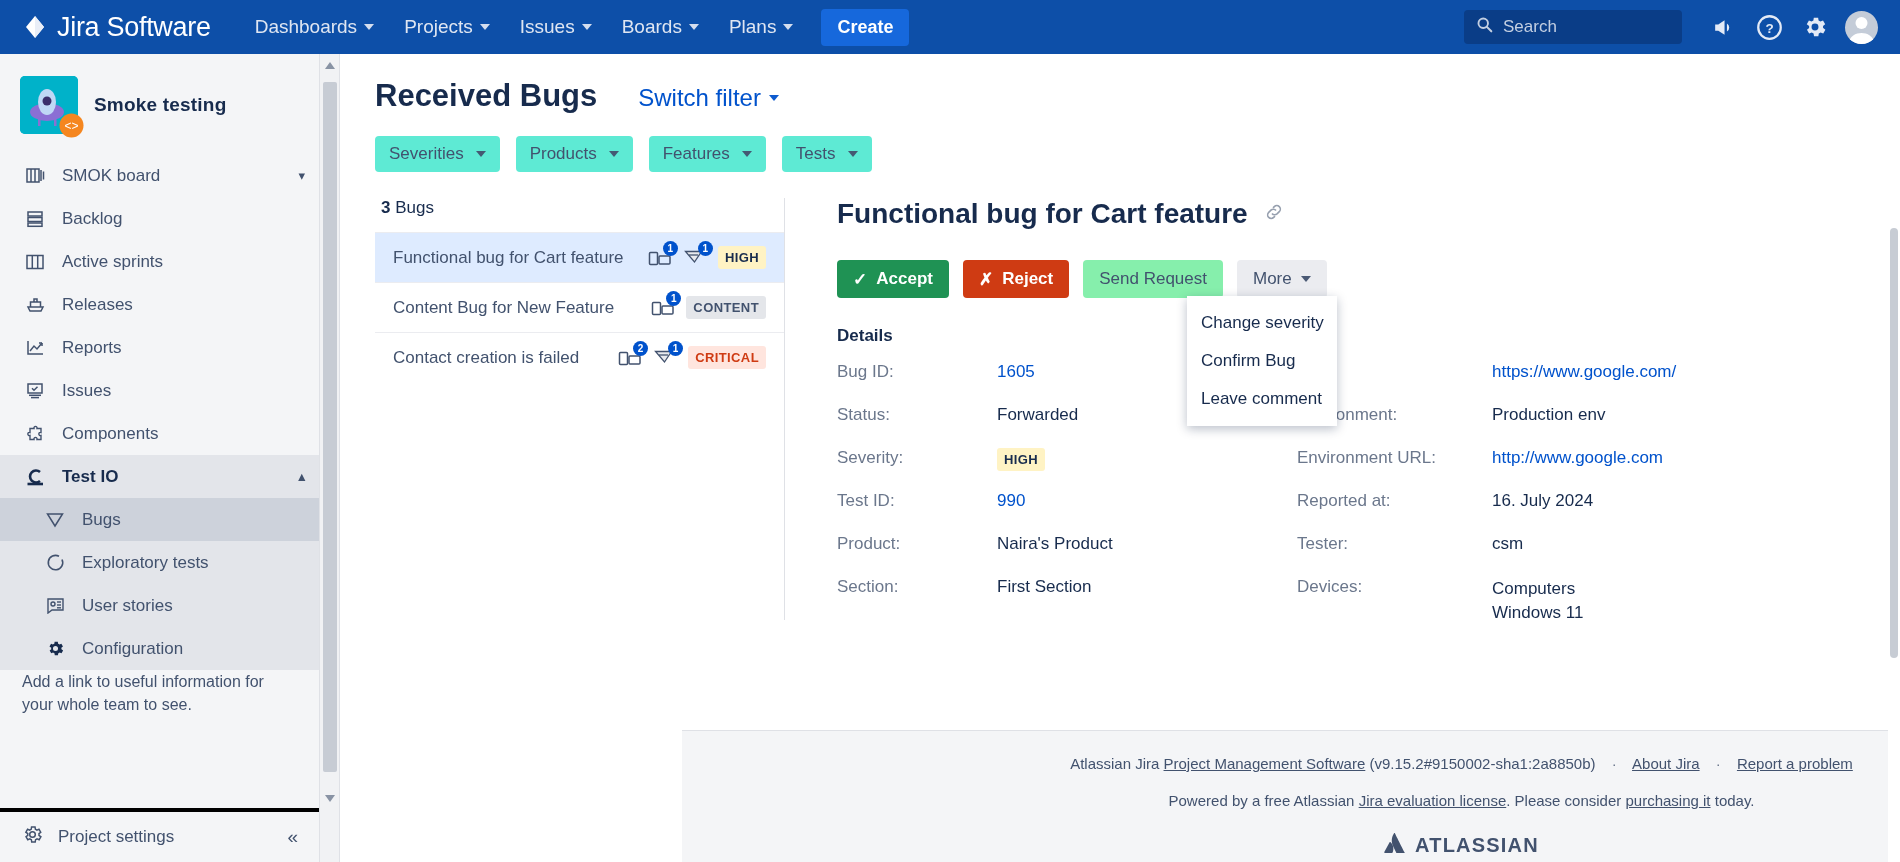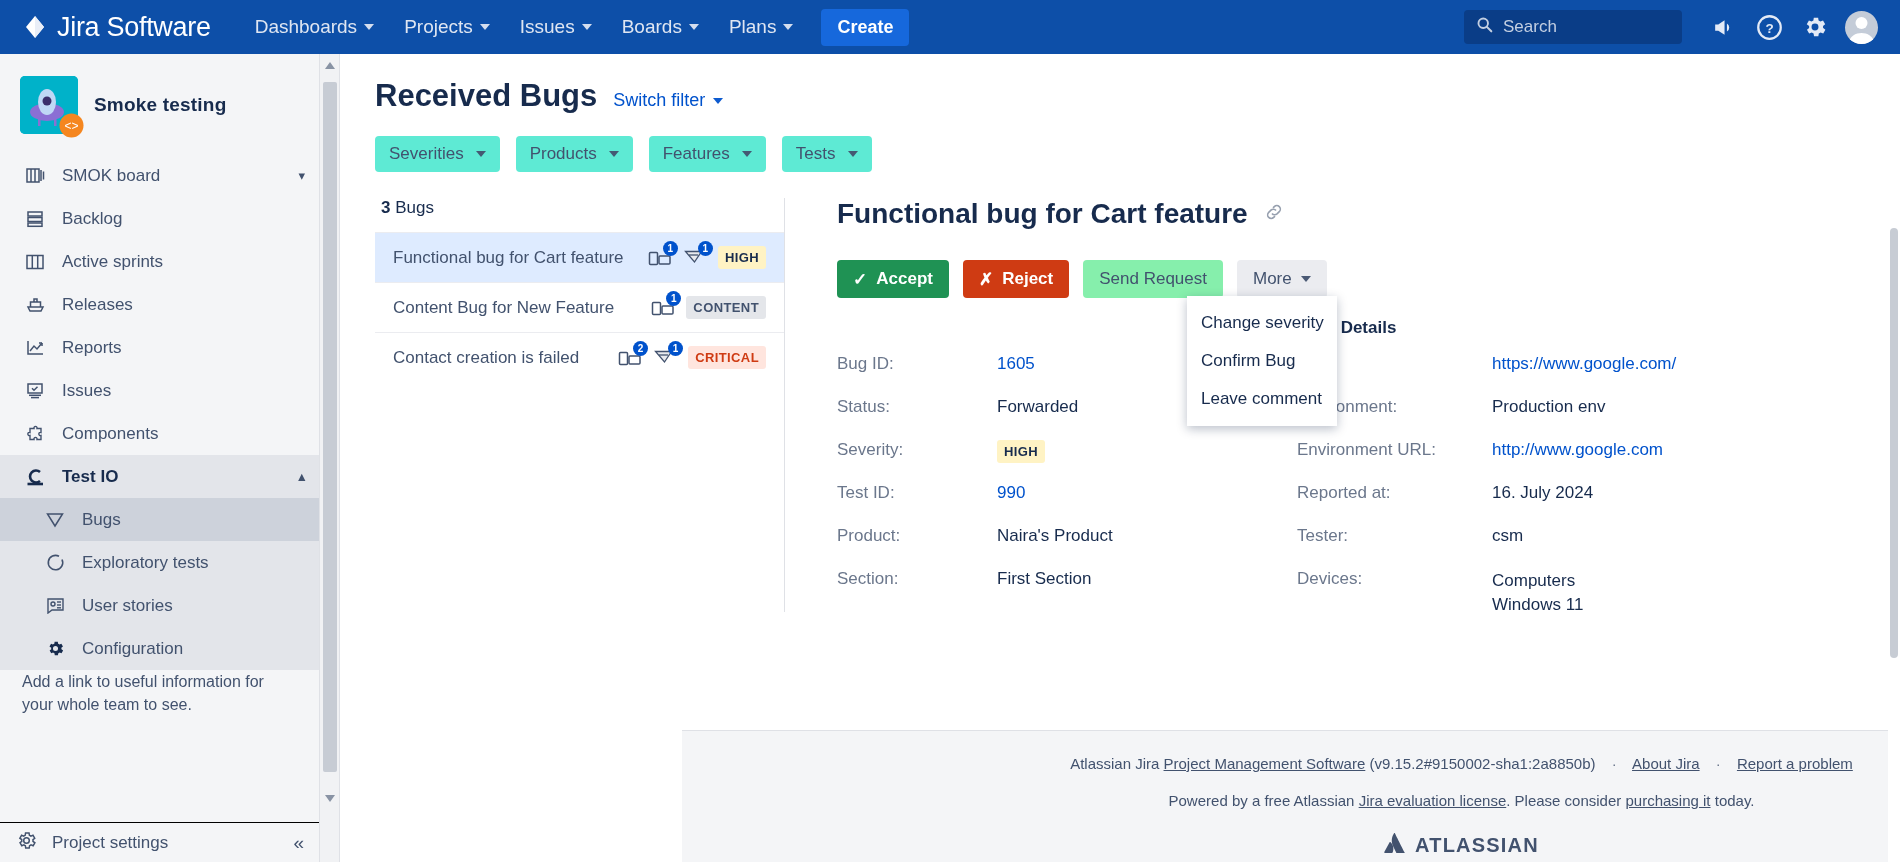--- a/index.html
+++ b/index.html
@@ -81,44 +81,44 @@
   .side-group .side-row.group-head { font-weight:700; color:#172b4d; }
   .side-row.sub { padding-left:44px; }
   .side-row.active { background:#cdd2db; font-weight:400; }
   .side-caret { margin-left:auto; color:#42526e; font-size:13px; }
   #shortcuts-label {
     font-size:13px; font-weight:700; color:#6b778c; letter-spacing:.9px;
     padding:28px 0 10px 22px;
   }
   #shortcuts-text { color:#42526e; font-size:16px; line-height:1.45; padding:0 26px 0 22px;}
   #proj-settings {
-    position:absolute; bottom:0; left:0; width:320px; height:40px;
-    background:#f4f5f7; border-top:1px solid #000000;
-    display:flex; align-items:center; gap:15px; padding:0 16px; cursor:pointer;
+    position:absolute; bottom:0; left:0; width:320px; height:54px;
+    background:#f4f5f7; border-top:4px solid #000000;
+    display:flex; align-items:center; gap:15px; padding:0 22px; cursor:pointer;
     color:#42526e; font-size:17px;
   }
   #collapse-btn { margin-left:auto; color:#42526e; font-size:19px; cursor:pointer;}
   
   #side-scroll {
     position:absolute; top:54px; left:320px; width:20px; height:808px;
     background:#f1f2f4; border-right:1px solid #dfe1e6;
   }
   #side-scroll .thumb { position:absolute; left:3px; top:28px; width:14px; height:690px; background:#c7ccd4; border-radius:2px;}
   #side-scroll .arrow-up, #side-scroll .arrow-down { position:absolute; left:5px; width:0;height:0;}
   #side-scroll .arrow-up { top:8px; border-left:5px solid transparent;border-right:5px solid transparent;border-bottom:7px solid #8993a4;}
   #side-scroll .arrow-down { bottom:60px; border-left:5px solid transparent;border-right:5px solid transparent;border-top:7px solid #8993a4;}
 
   
   #main {
     position:absolute; top:54px; left:341px; width:1559px; height:808px;
     background:#fff; overflow:hidden;
   }
-  #page-title-row { display:flex; align-items:baseline; gap:16px; padding:24px 0 0 34px; }
+  #page-title-row { display:flex; align-items:baseline; gap:41px; padding:24px 0 0 34px; }
   #page-title { font-size:31px; font-weight:700; color:#172b4d; }
-  #switch-filter { color:#0052cc; font-size:18px; cursor:pointer; display:flex; align-items:center; gap:8px;}
+  #switch-filter { color:#0052cc; font-size:24px; cursor:pointer; display:flex; align-items:center; gap:8px;}
   #filters { display:flex; gap:16px; padding:22px 0 0 34px; }
   .filter-btn {
     background:#5eead4; border:none; border-radius:4px; height:36px;
     padding:0 14px; font-size:17px; color:#42526e; cursor:pointer;
     display:flex; align-items:center; gap:12px;
     font-family:"Liberation Sans", sans-serif;
   }
 
   #content { display:flex; padding-left:34px; margin-top:26px; }
   
@@ -162,21 +162,21 @@
   .btn-reject { background:#cf3b13; color:#fff; font-weight:600;}
   .btn-plain { background:#86efac; color:#42526e; }
   .btn-more { background:#ebecf0; color:#42526e; }
   #more-menu {
     position:absolute; left:402px; top:98px; width:150px;
     background:#fff; box-shadow:0 3px 10px rgba(9,30,66,.28);
     padding:8px 0; z-index:30;
   }
   #more-menu .mi { padding:9px 14px; font-size:17px; color:#172b4d; cursor:pointer; white-space:nowrap;}
 
-  #details-label { font-size:17px; font-weight:700; color:#172b4d; margin-top:20px;text-align:center; }
+  #details-label { font-size:17px; font-weight:700; color:#172b4d; margin-top:28px; }
   #grid { display:flex; margin-top:16px; }
   .col { display:flex; flex-direction:column; }
   .col.left { width:460px; }
   .drow { display:flex; height:43px; align-items:flex-start; }
   .dlabel { color:#6b778c; font-size:17px; width:160px; flex:none; }
   .dval { color:#172b4d; font-size:17px; }
   .dval.link { color:#0052cc; }
   .dval.clip { line-height:1.42; }
   .col.right .dlabel { width:195px; }
 

